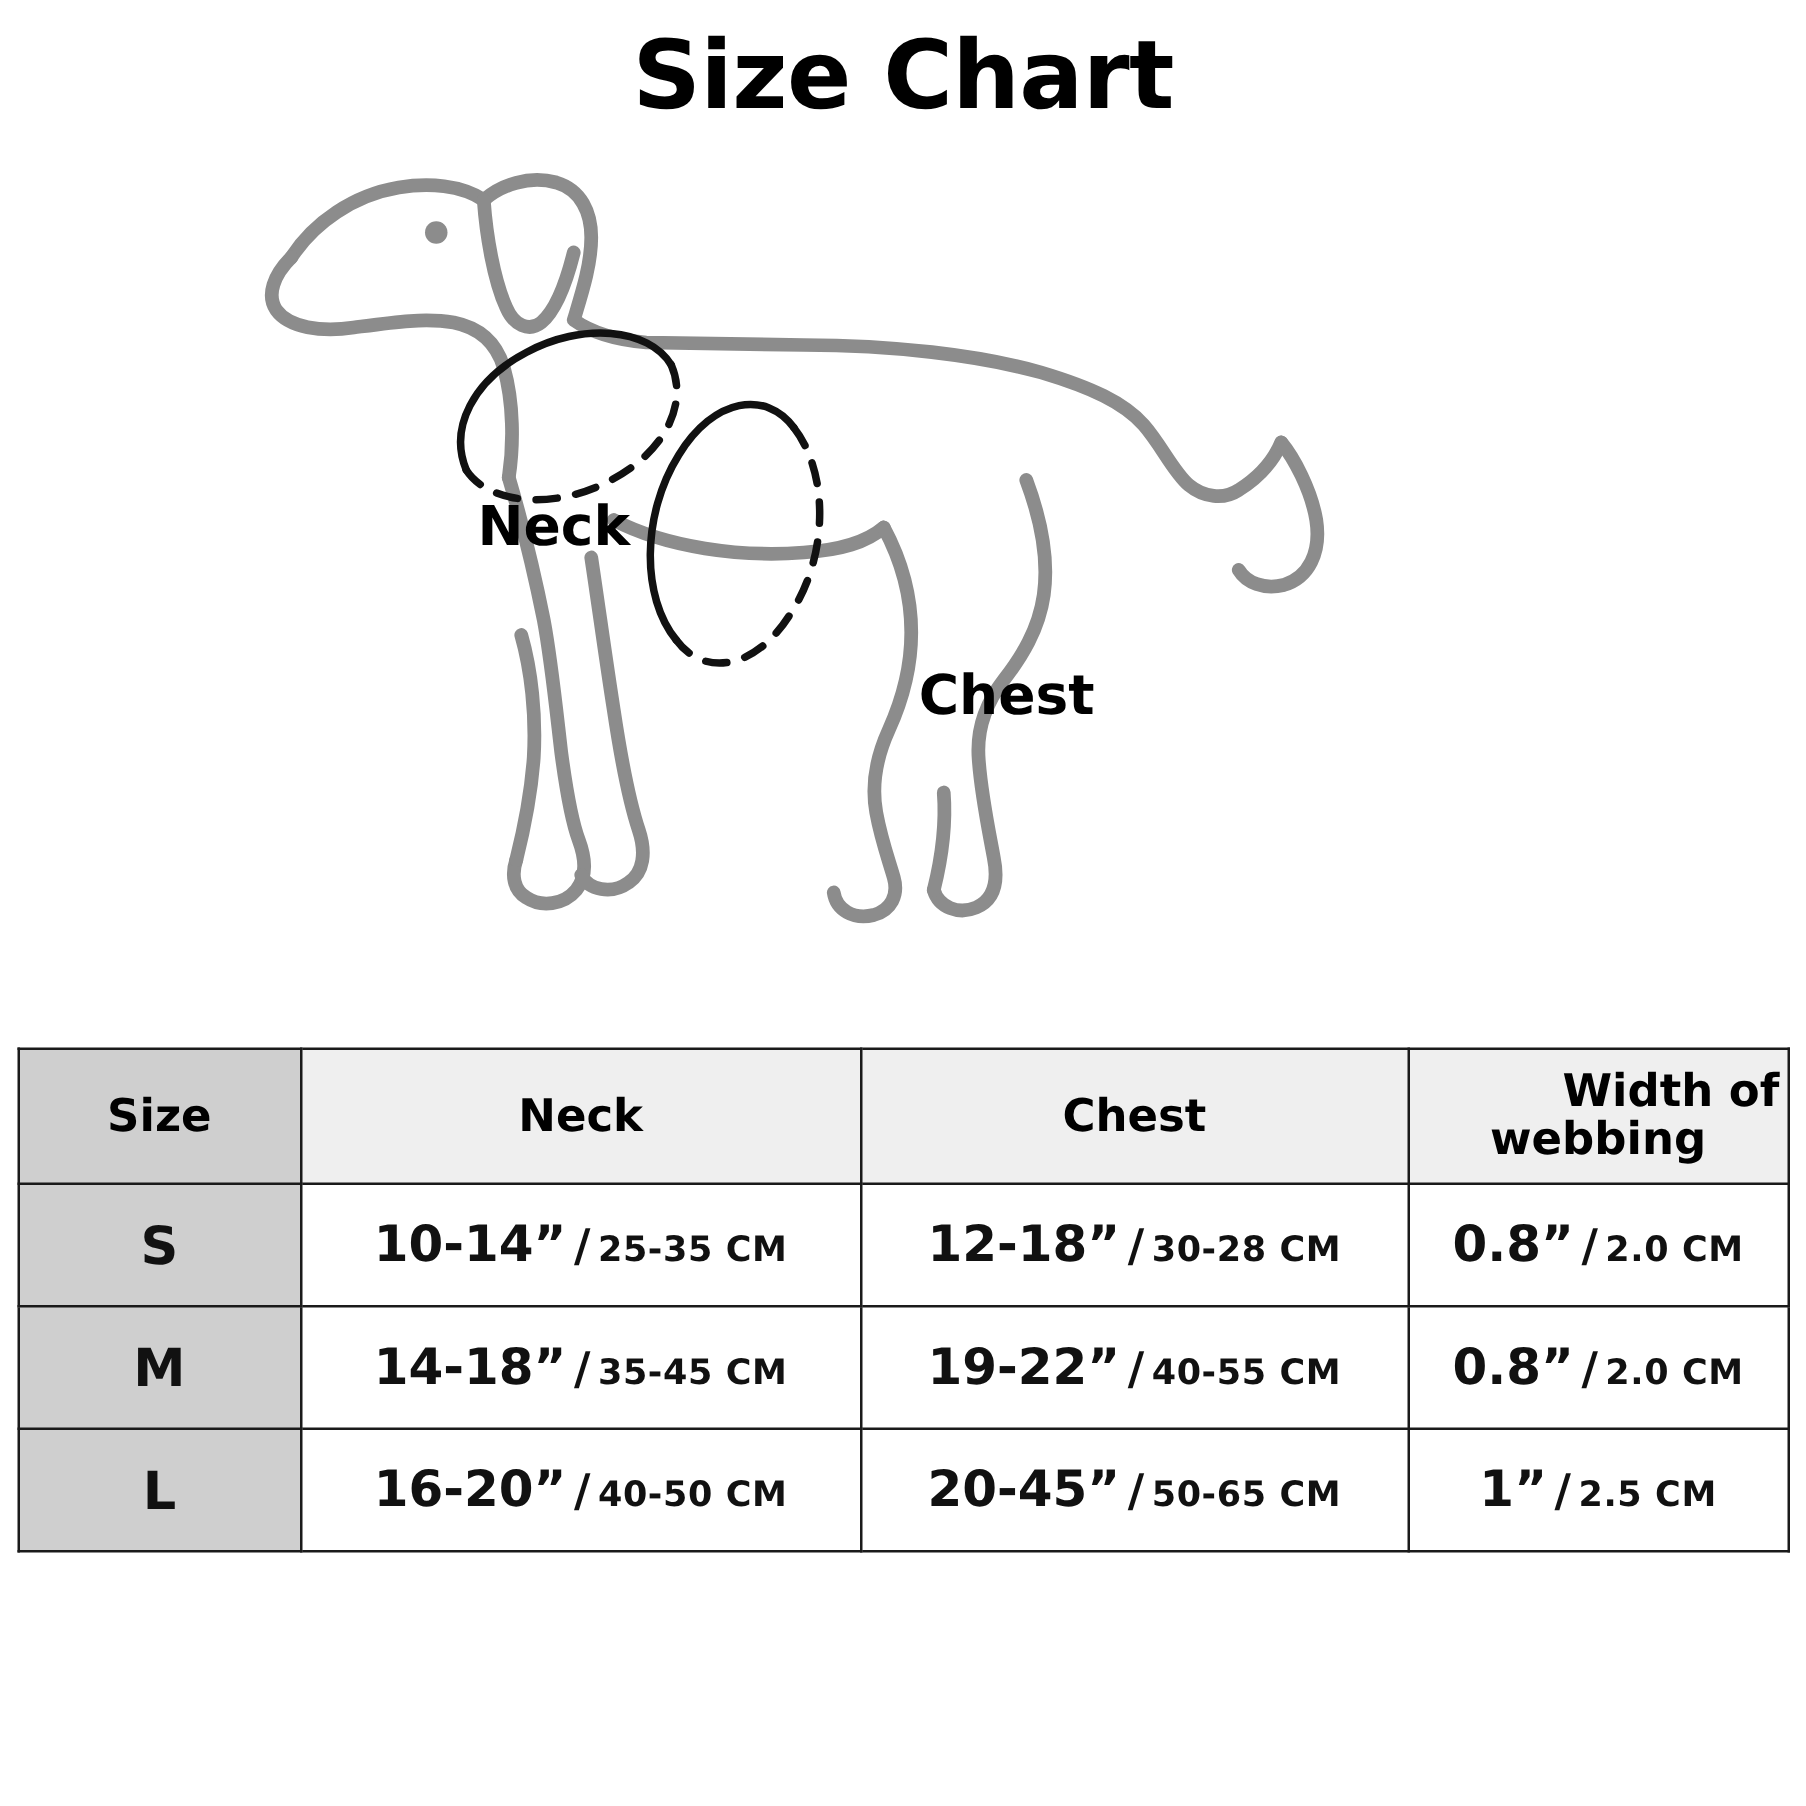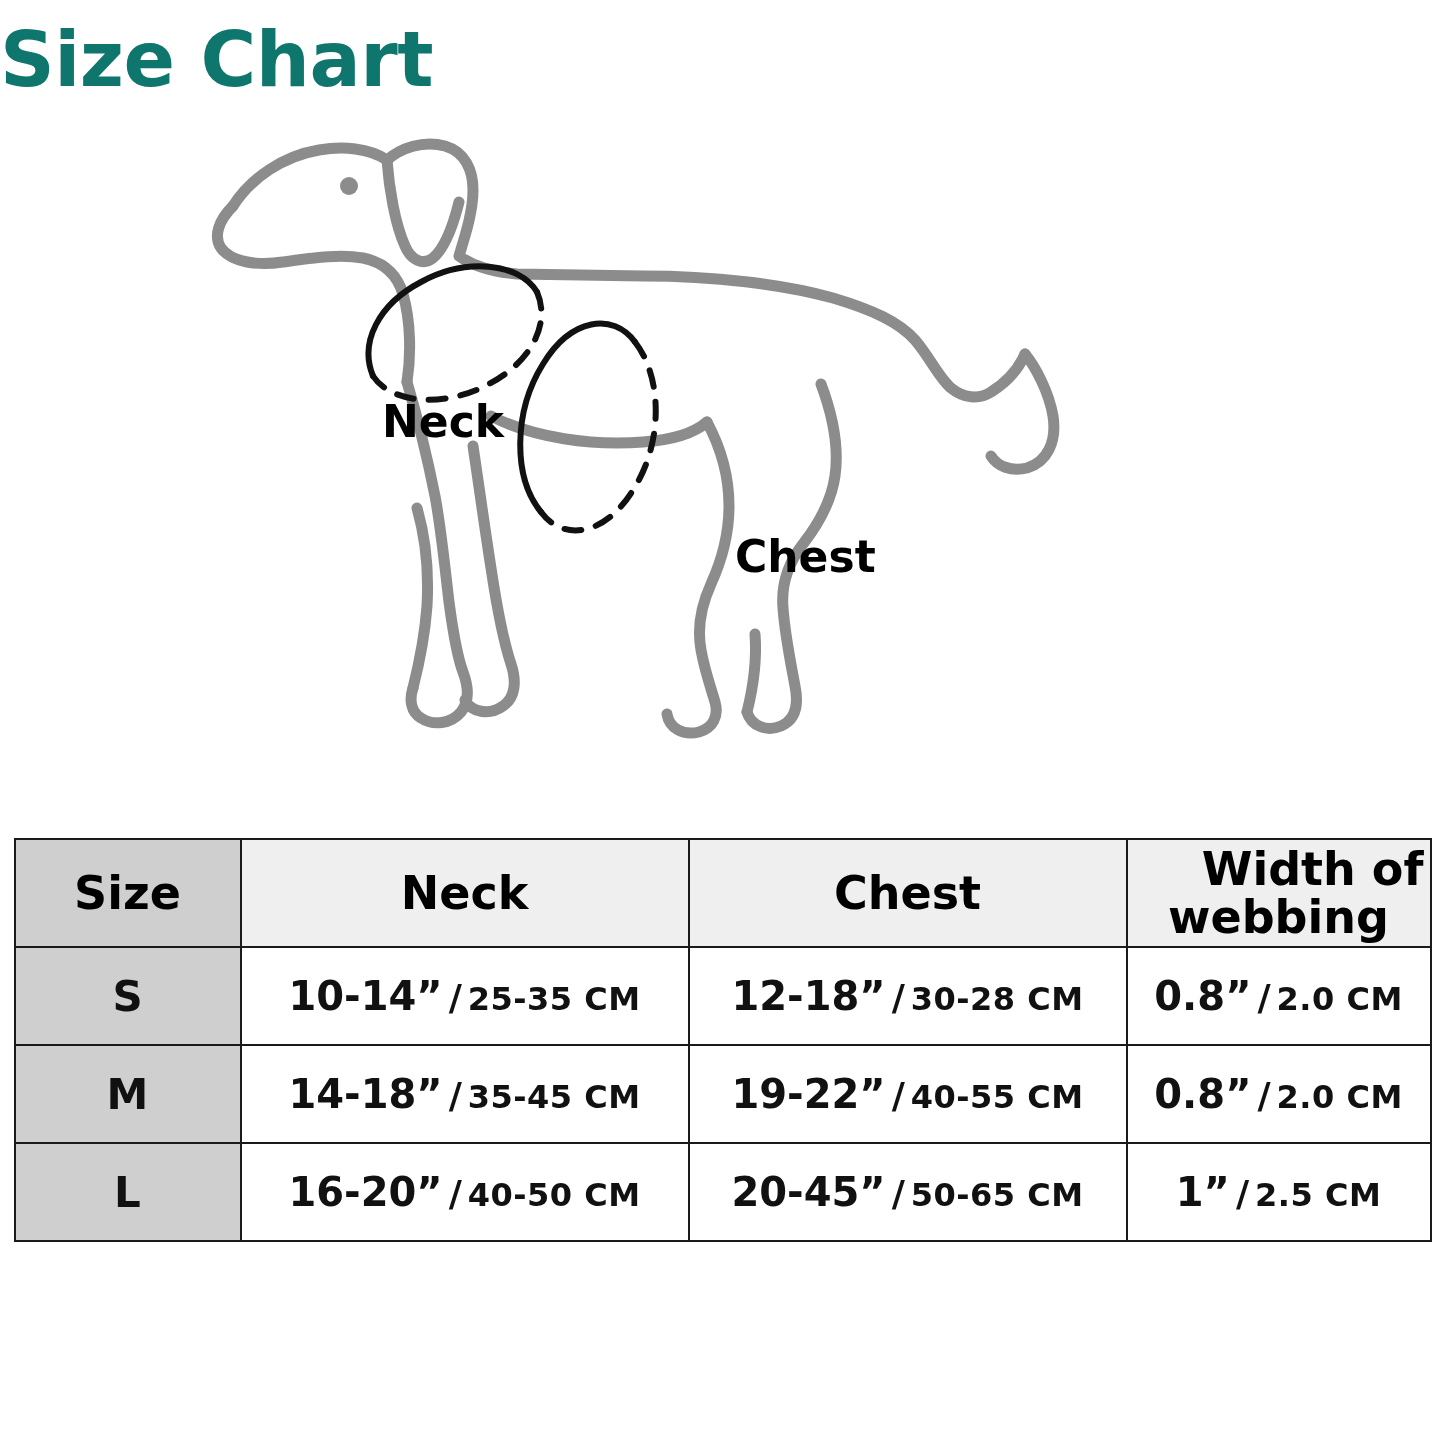--- a/index.html
+++ b/index.html
@@ -15,27 +15,27 @@
     overflow: hidden;
     position: relative;
   }
   .page {
     width: 1445px;
     height: 1445px;
     position: relative;
     box-sizing: border-box;
   }
   .title {
-    text-align: left;
+    text-align: center;
     font-size: 76px;
     font-weight: bold;
     letter-spacing: -0.5px;
     padding-top: 22px;
     line-height: 1.0;
-    color: #0f766e;
+    color: #000000;
   }
   .illustration {
     position: relative;
     width: 1445px;
     height: 700px;
     margin-top: 18px;
   }
   .illustration svg {
     display: block;
     margin: 0 auto;
@@ -60,21 +60,21 @@
     border: 2px solid #1a1a1a;
     text-align: center;
     vertical-align: middle;
   }
   th.col-size { width: 212px; background: #cfcfcf; }
   th.col-neck { width: 434px; background: #efefef; }
   th.col-chest { width: 424px; background: #efefef; }
   th.col-web  { width: 290px; background: #efefef; }
   th {
     height: 98px;
-    font-size: 46px;
+    font-size: 36px;
     font-weight: bold;
     color: #000;
     padding: 4px 6px;
   }
   th.col-web .web-l1 { display: block; line-height: 1.05; text-align: right; }
   th.col-web .web-l2 { display: block; line-height: 1.05; }
   td.size-cell {
     background: #cfcfcf;
     font-size: 42px;
     font-weight: bold;
@@ -82,21 +82,21 @@
   }
   td.val-cell {
     background: #ffffff;
     height: 94px;
     font-size: 38px;
     font-weight: bold;
     white-space: nowrap;
   }
   td.val-cell .inches { font-size: 40px; font-weight: bold; letter-spacing: 0px; margin-top: 16px; }
   td.val-cell .slash { font-size: 36px; font-weight: bold; padding: 0 6px; }
-  td.val-cell .cm { font-size: 32px; font-weight: bold; letter-spacing: 0.5px; }
+  td.val-cell .cm { font-size: 28px; font-weight: bold; letter-spacing: 0.5px; }
 </style>
 </head>
 <body>
 
 <div class="page">
 
   <div class="title">Size Chart</div>
 
   <div class="illustration">
     <svg width="1100" height="680" viewBox="0 0 1100 680">

